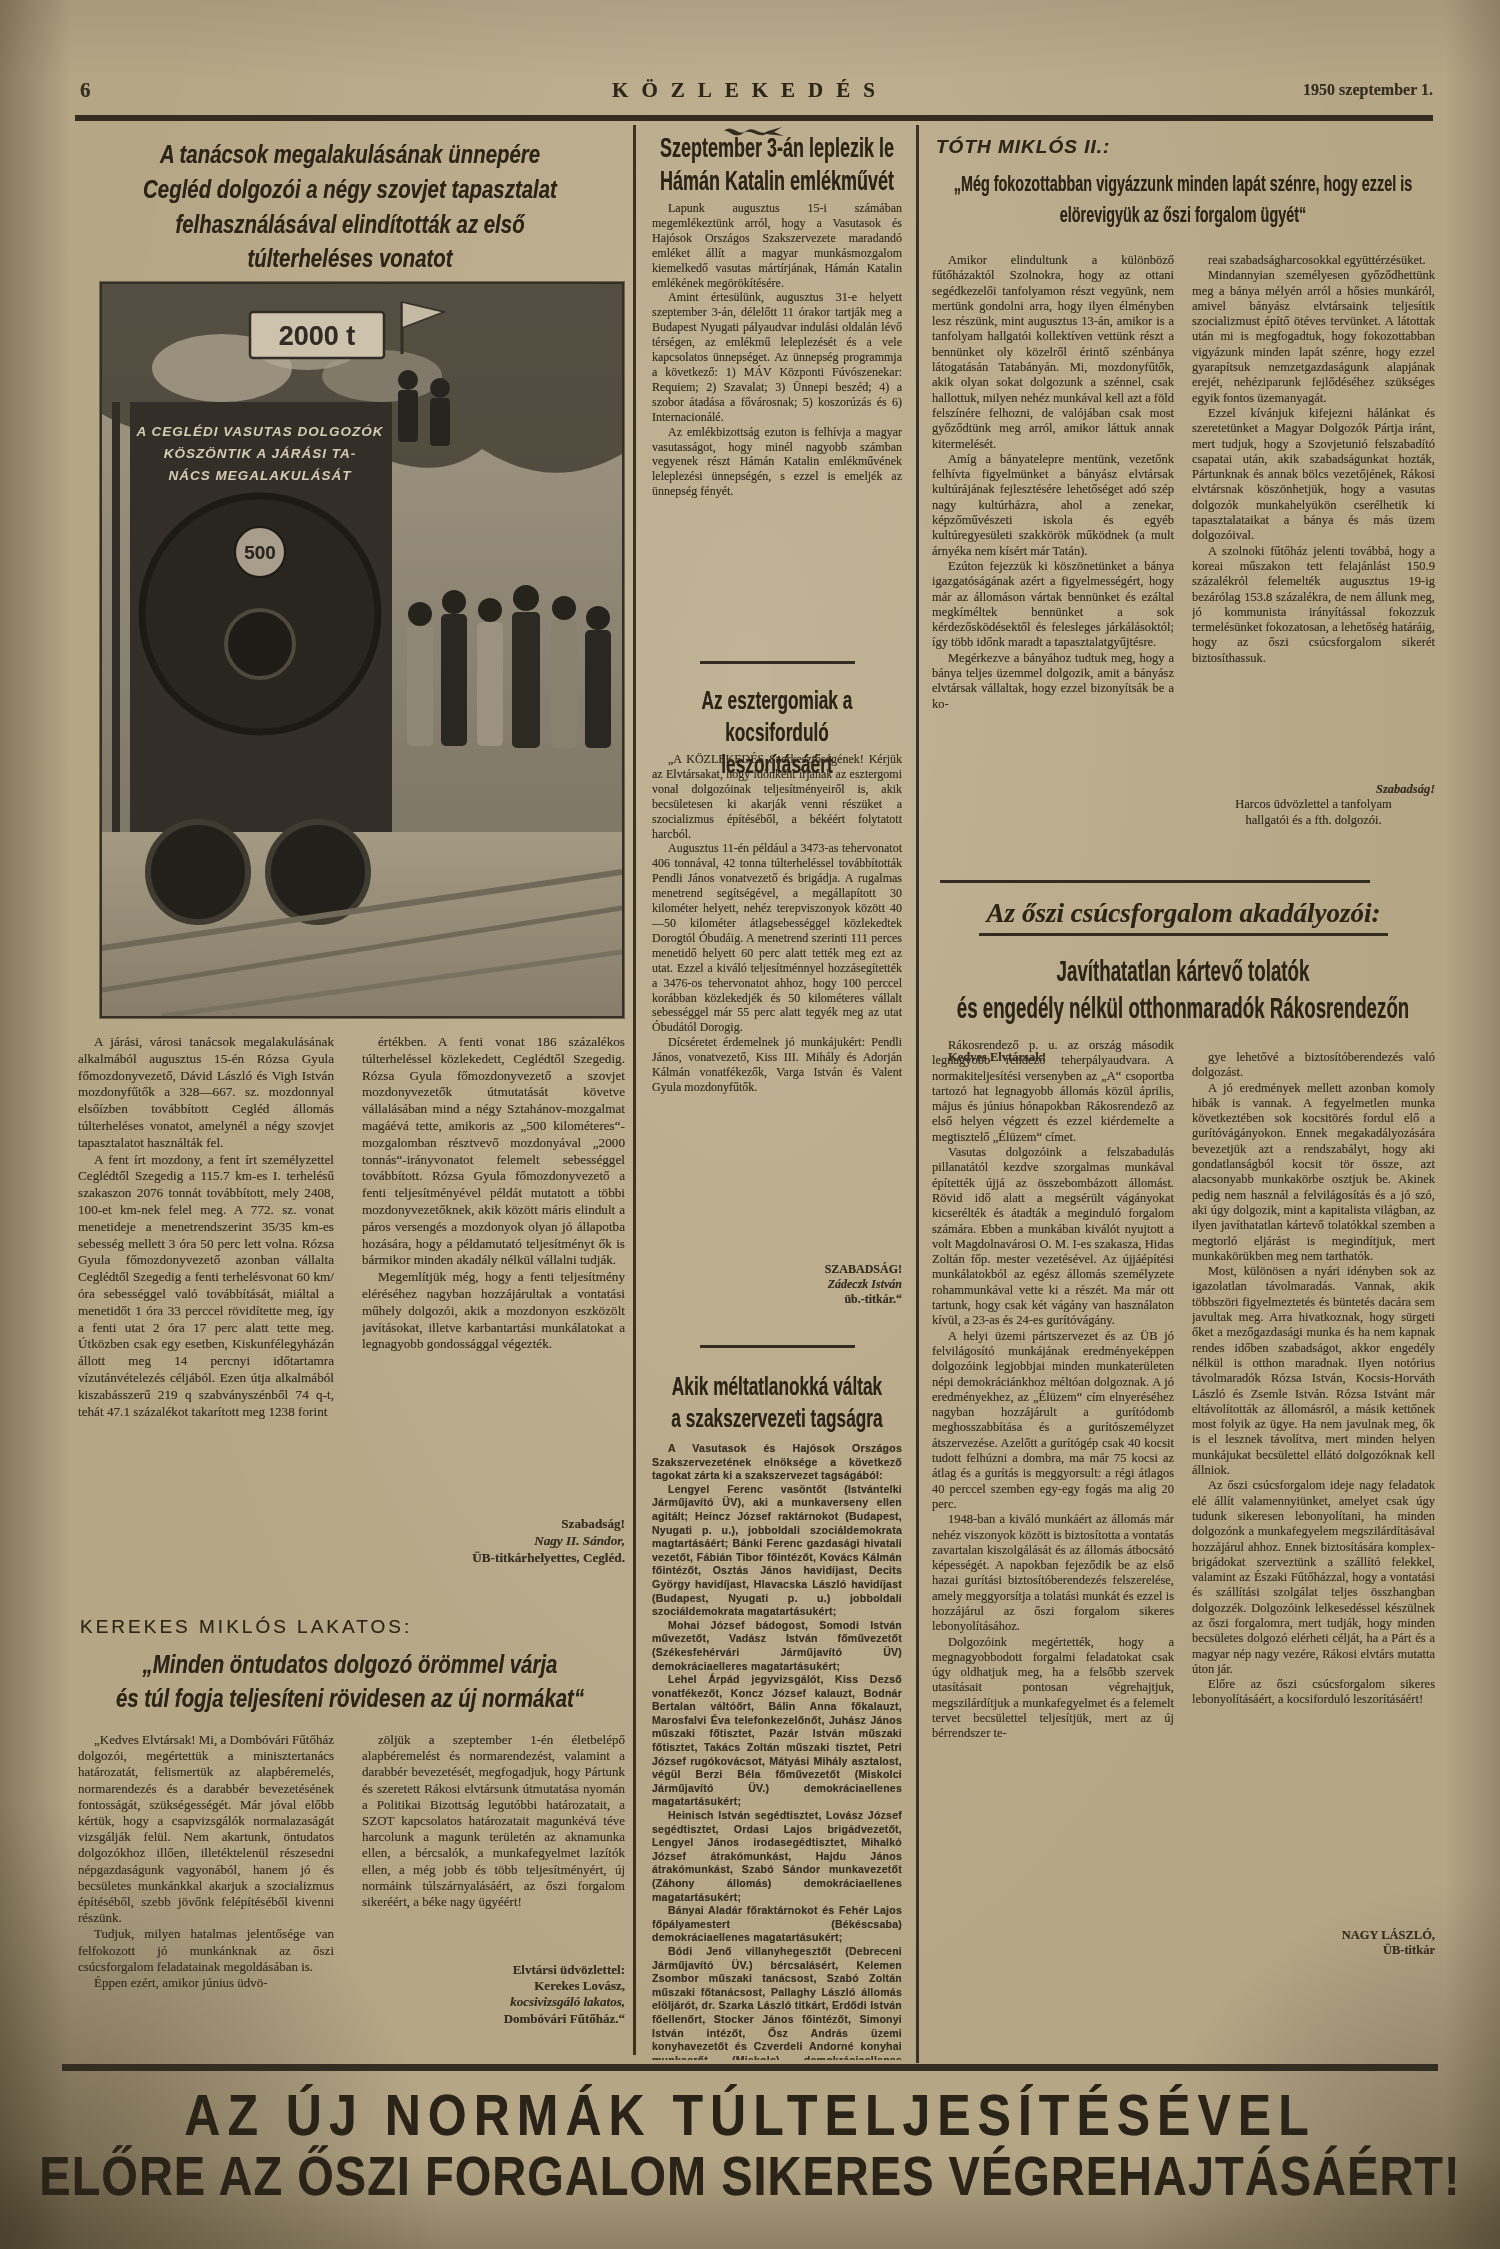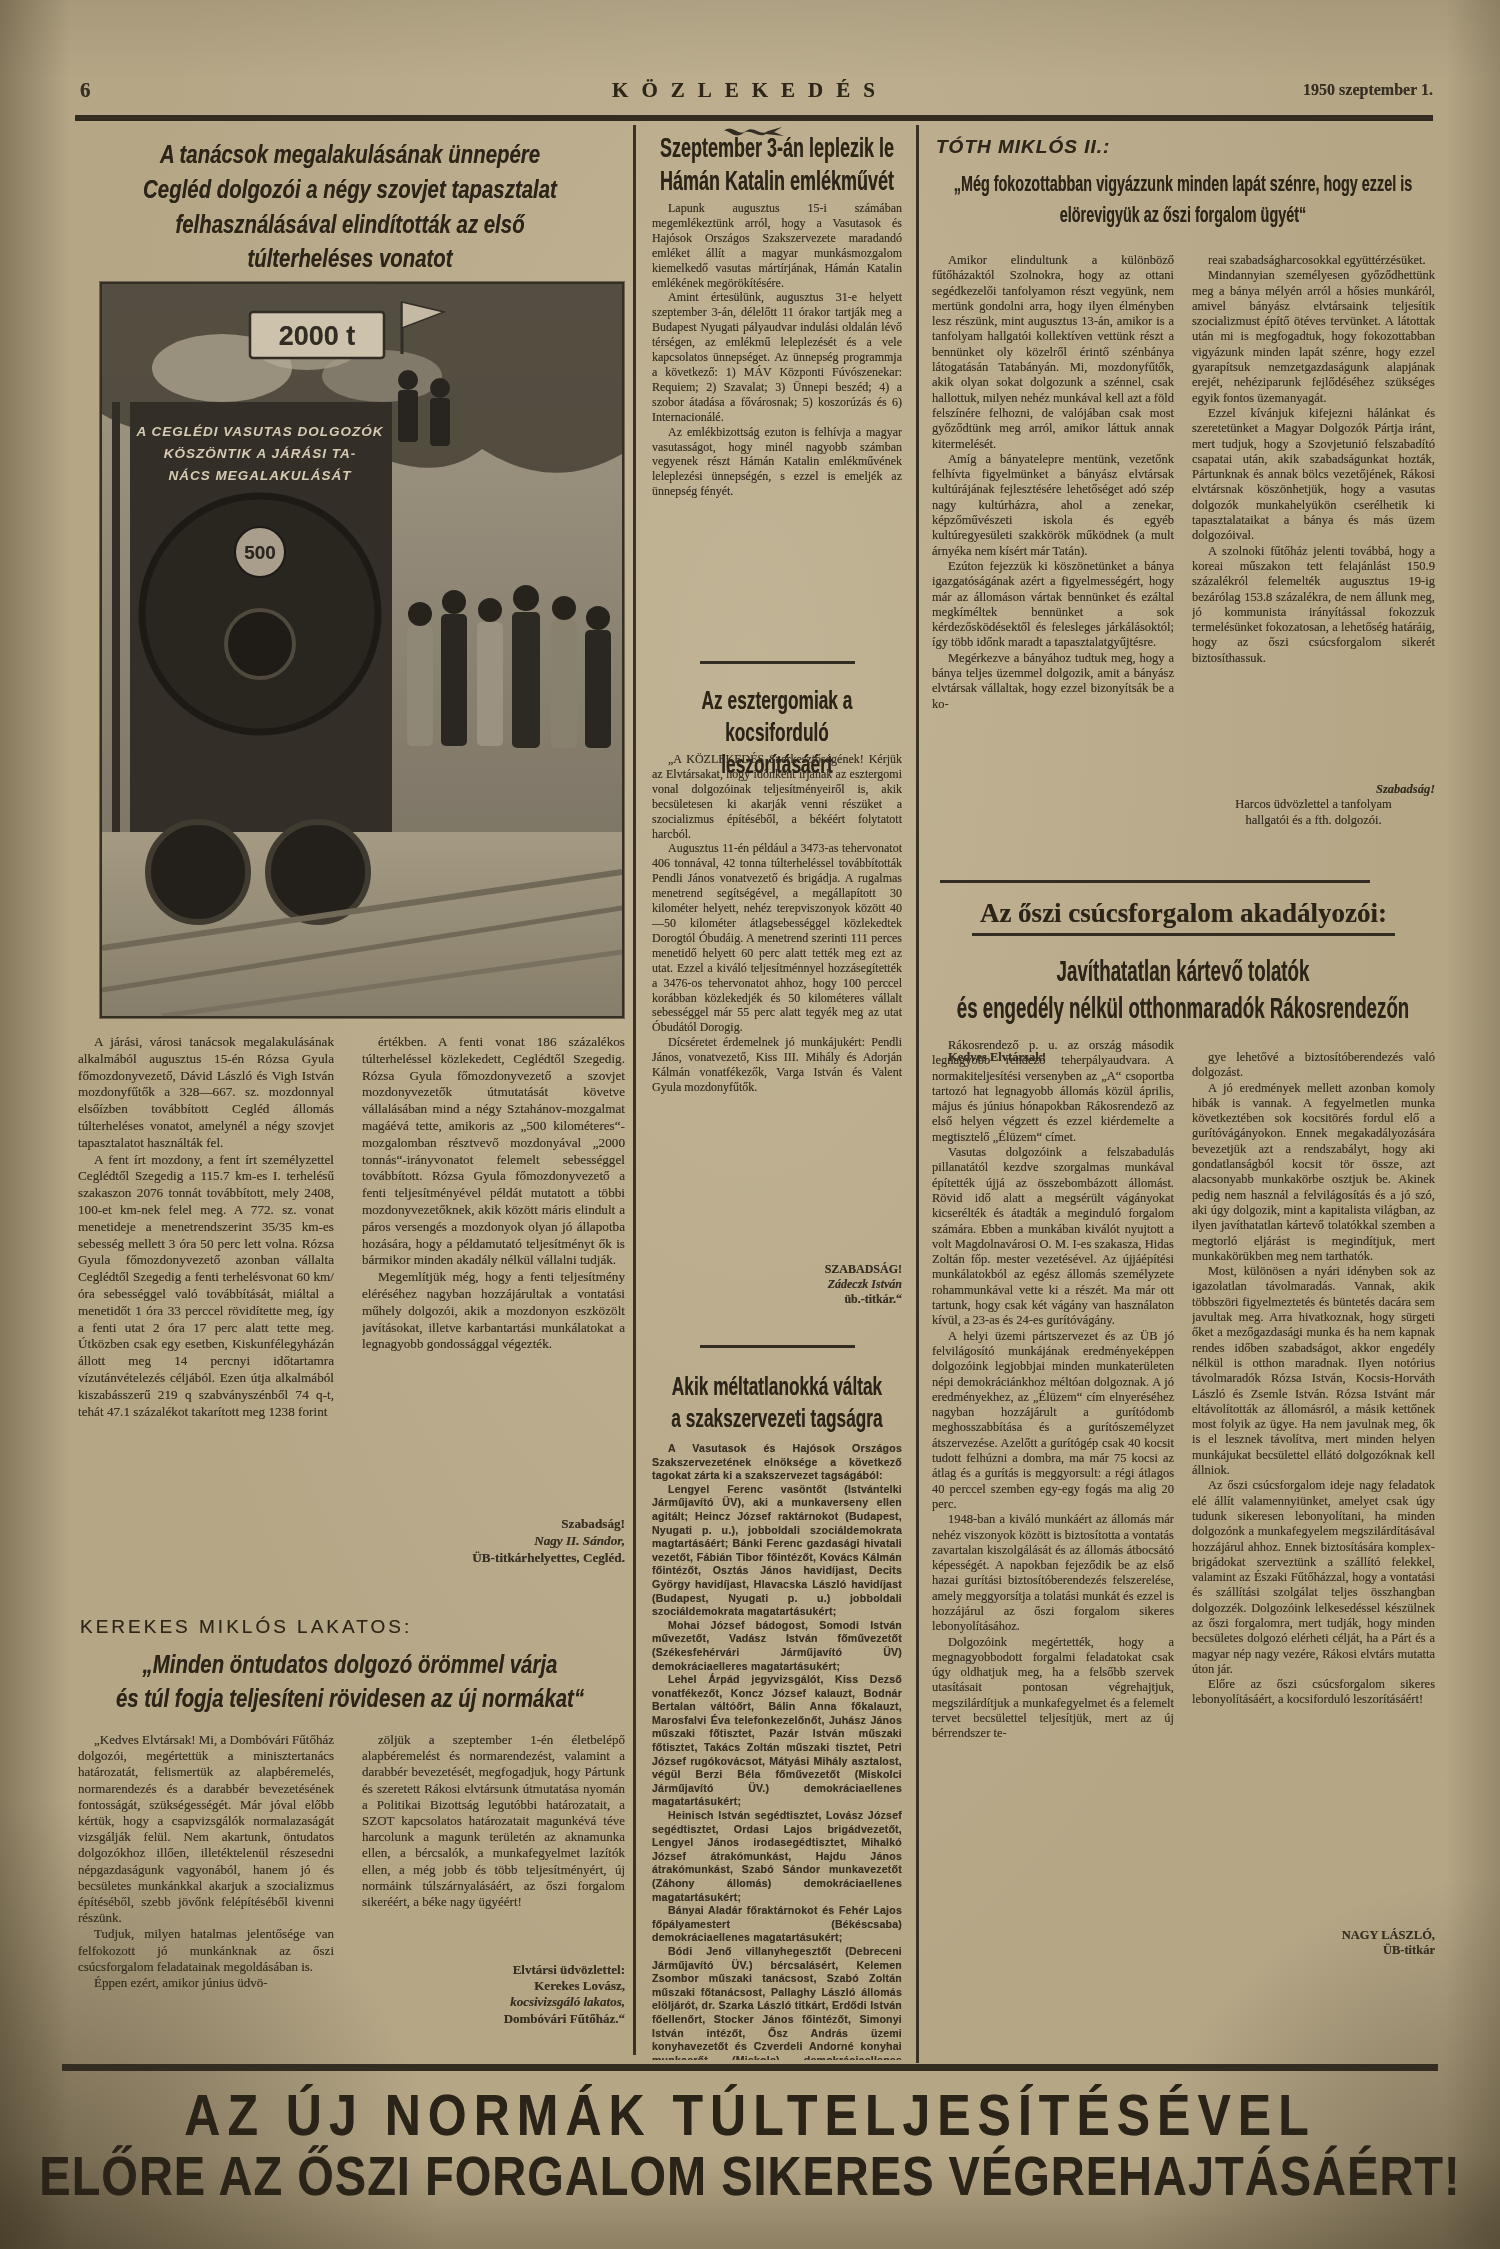--- a/index.html
+++ b/index.html
@@ -28,21 +28,21 @@
   .right-body{font-size:12.5px;line-height:15.3px;}
   .bold-body{font-family:"Liberation Sans",sans-serif;font-size:10.6px;line-height:13.6px;font-weight:bold;letter-spacing:.2px;}
   .ker-body{font-size:13px;line-height:16.2px;}
   .condwrap{position:absolute;transform-origin:50% 0;color:#2b2417;}
   .condwrap p{margin:0;text-align:center;font-family:"Liberation Sans",sans-serif;font-weight:bold;}
   .hl-italic p{font-style:italic;}
   .kicker{font-family:"Liberation Sans",sans-serif;font-size:19px;letter-spacing:3px;color:#2e2719;}
   .kicker-italic{font-family:"Liberation Sans",sans-serif;font-style:italic;font-weight:bold;font-size:19px;letter-spacing:1px;color:#2e2719;}
   .signs p{margin:0;text-align:right;font-weight:bold;}
   .signs p.name{font-style:italic;}
-  .sec-title{width:503px;text-align:center;font-weight:bold;font-size:27px;color:#2b2417;}
+  .sec-title{width:503px;text-align:center;font-weight:bold;font-style:italic;font-size:27px;color:#2b2417;}
   .sec-title span{display:inline-block;border-bottom:3px solid #332c20;padding:0 8px 4px;}
   .photo{position:absolute;border:2px solid #342e23;box-shadow:0 0 0 1px #6e6553, inset 0 0 30px rgba(0,0,0,.35);background:#7b7567;}
   .banner{position:absolute;width:1500px;text-align:center;font-family:"Liberation Sans",sans-serif;font-weight:bold;color:#2a2418;}
   .mini-rule{position:absolute;height:3px;background:#332c20;}
   .toth-sign p{margin:0;}
   .toth-sign .r{text-align:right;font-weight:bold;font-style:italic;}
   .toth-sign .c{text-align:center;}
 </style>
 </head>
 <body>

